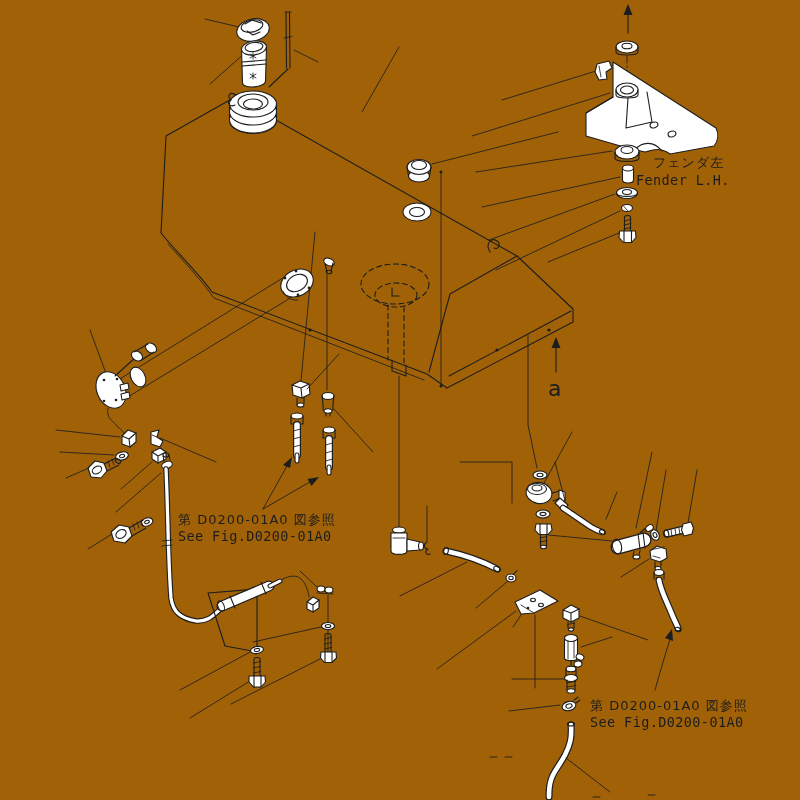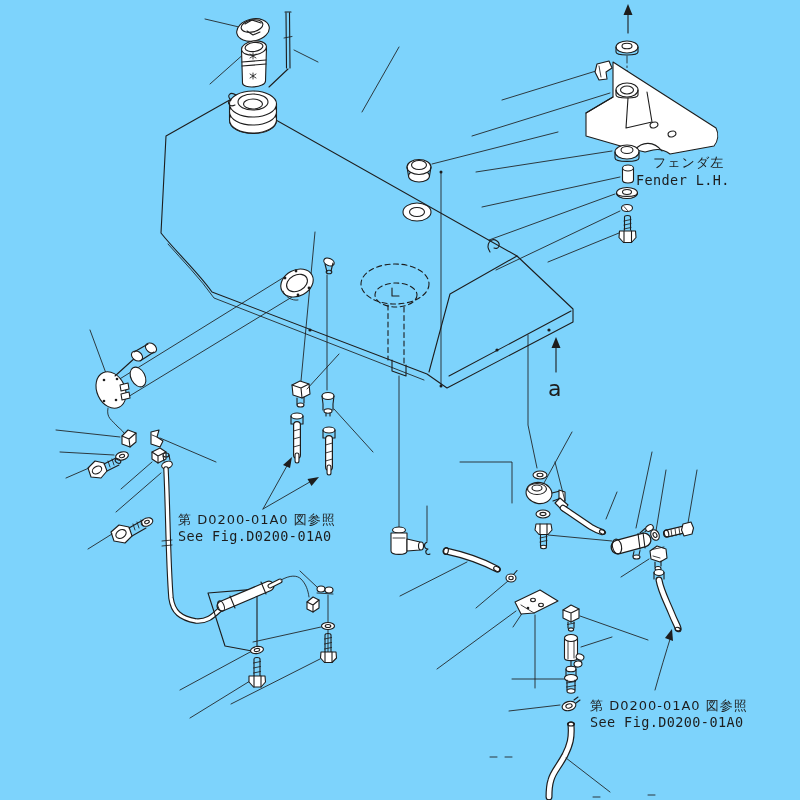--- a/index.html
+++ b/index.html
@@ -1,17 +1,17 @@
 <!DOCTYPE html>
 <html><head>
 <meta charset="utf-8">
 <style>
   :root { --ink:#1d1d1d; }
   html,body { margin:0; padding:0; background:#ffffff; }
-  #stage { width:800px; height:800px; position:relative; background:#7dd3fc; overflow:hidden;text-align:right; }
+  #stage { width:800px; height:800px; position:relative; background:#a16207; overflow:hidden;text-align:right; }
   svg { display:block; }
   .ln  { fill:none; stroke:var(--ink); stroke-width:1.1; stroke-linecap:round; stroke-linejoin:round; }
   .lnf { fill:#ffffff; stroke:var(--ink); stroke-width:1.1; stroke-linecap:round; stroke-linejoin:round; }
   .thin{ stroke-width:0.85; }
   .dash{ stroke-dasharray:5 3.5; }
   .dashdot{ stroke-dasharray:7 3 1.5 3; }
   .fill{ fill:var(--ink); stroke:none; }
   .to  { fill:none; stroke:var(--ink); stroke-linecap:round; stroke-linejoin:round; }
   .ti  { fill:none; stroke:#ffffff; stroke-linecap:round; stroke-linejoin:round; }
   text { fill:var(--ink); }

